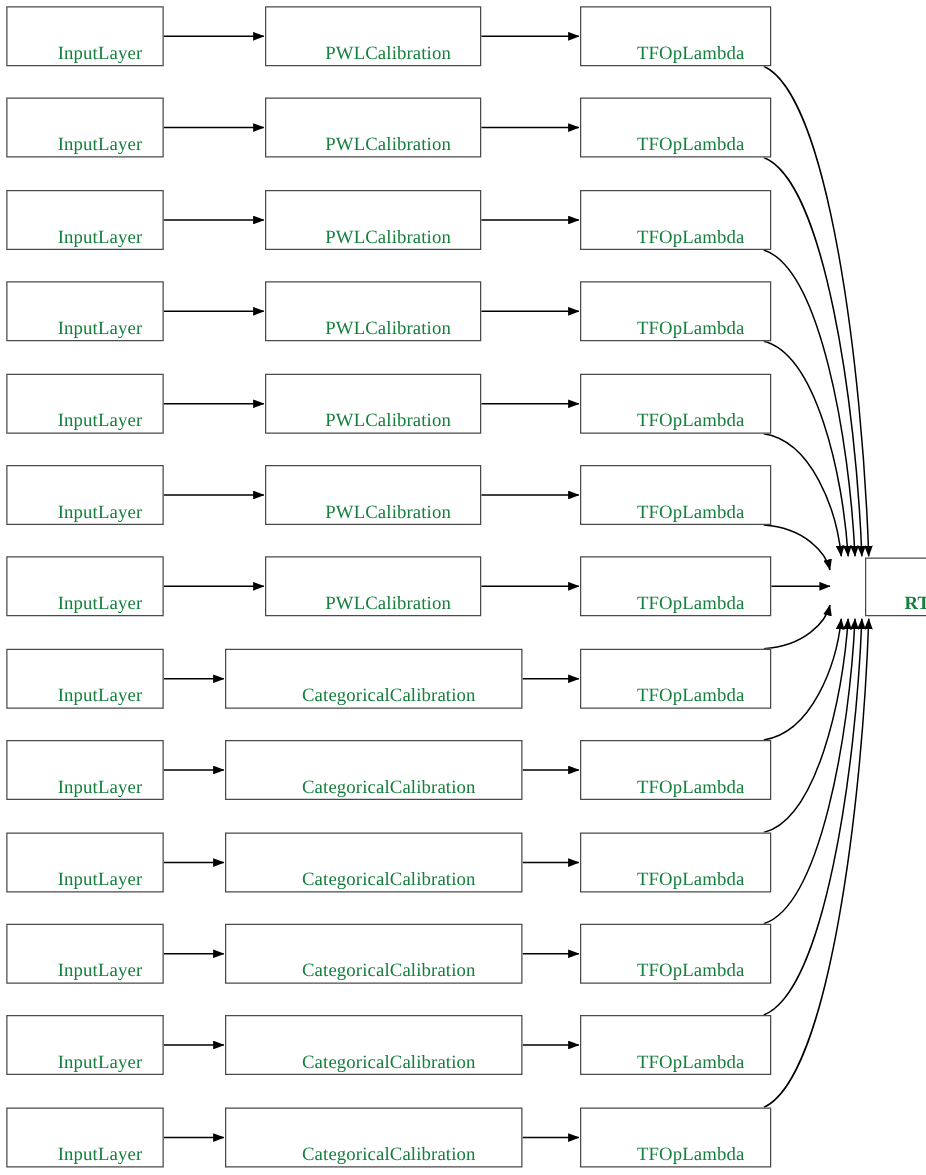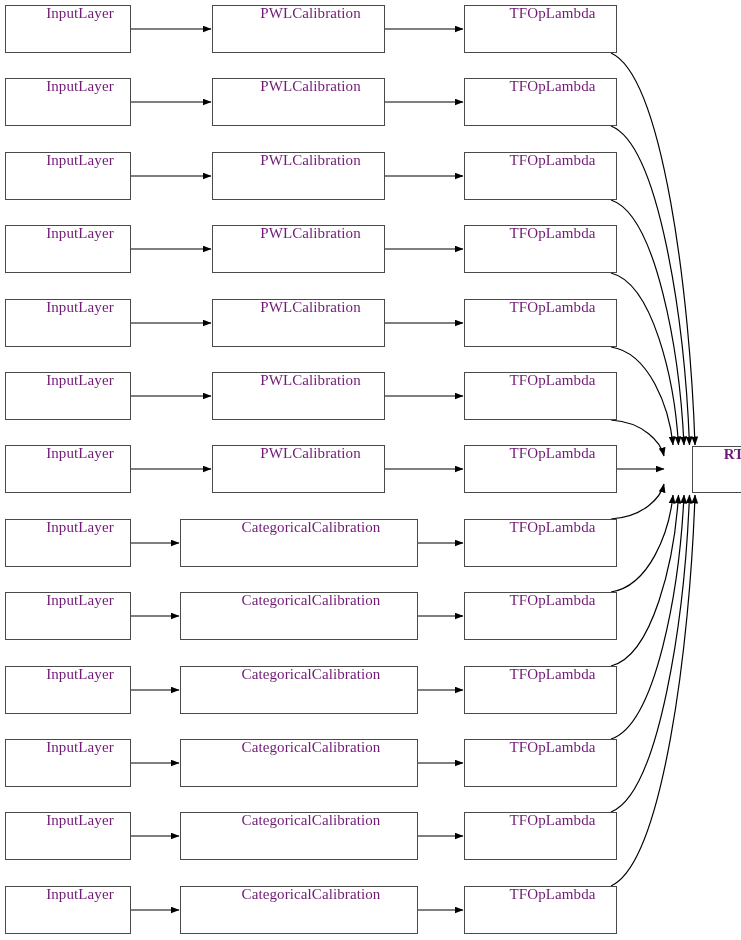--- a/index.html
+++ b/index.html
@@ -22,25 +22,25 @@
     width: 741px;
     height: 940px;
     pointer-events: none;
   }
   .node-box {
     position: absolute;
     box-sizing: border-box;
     border: 1px solid #4a4a4a;
     background: #ffffff;
     display: flex;
-    align-items: flex-start;
+    align-items: flex-end;
     justify-content: center;
     font-size: 15px;
     line-height: 1;
-    color: #701a75;
+    color: #15803d;
     white-space: nowrap;
     letter-spacing: 0.1px;
     padding-left: 24px;
   }
   .node-label {
     display: block;
     padding-bottom: 1px;
   }
 </style>
 </head>

